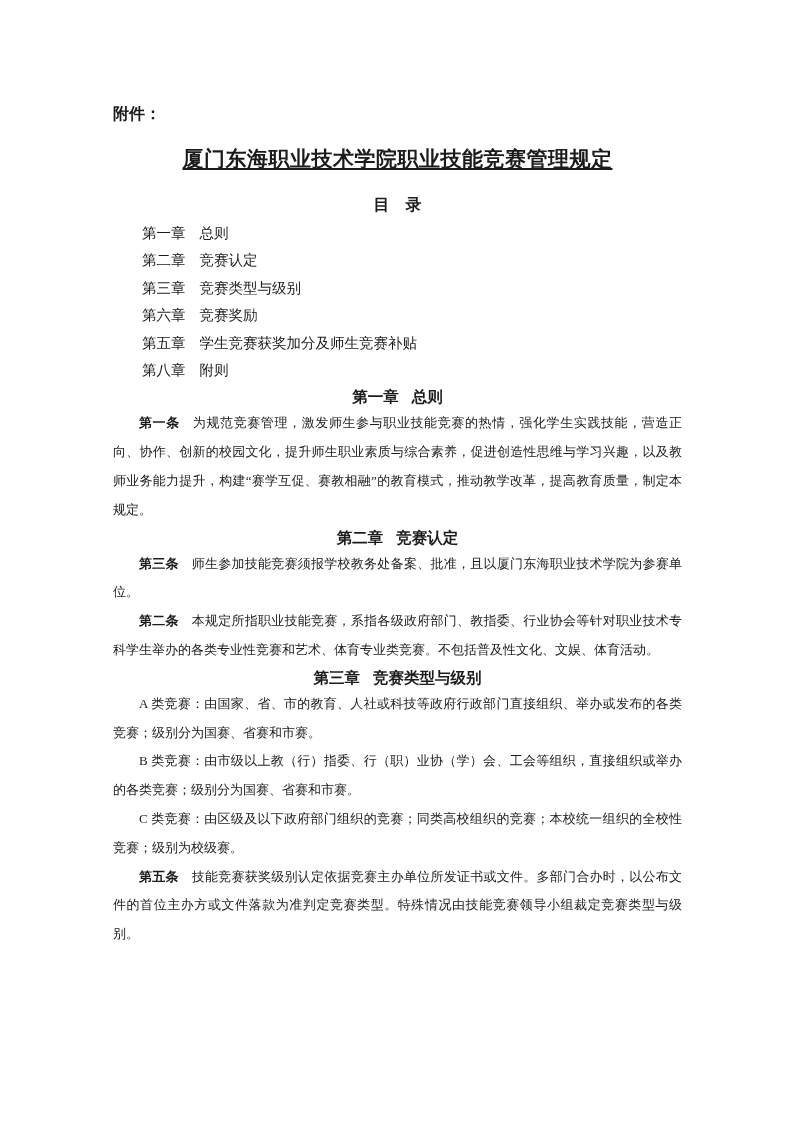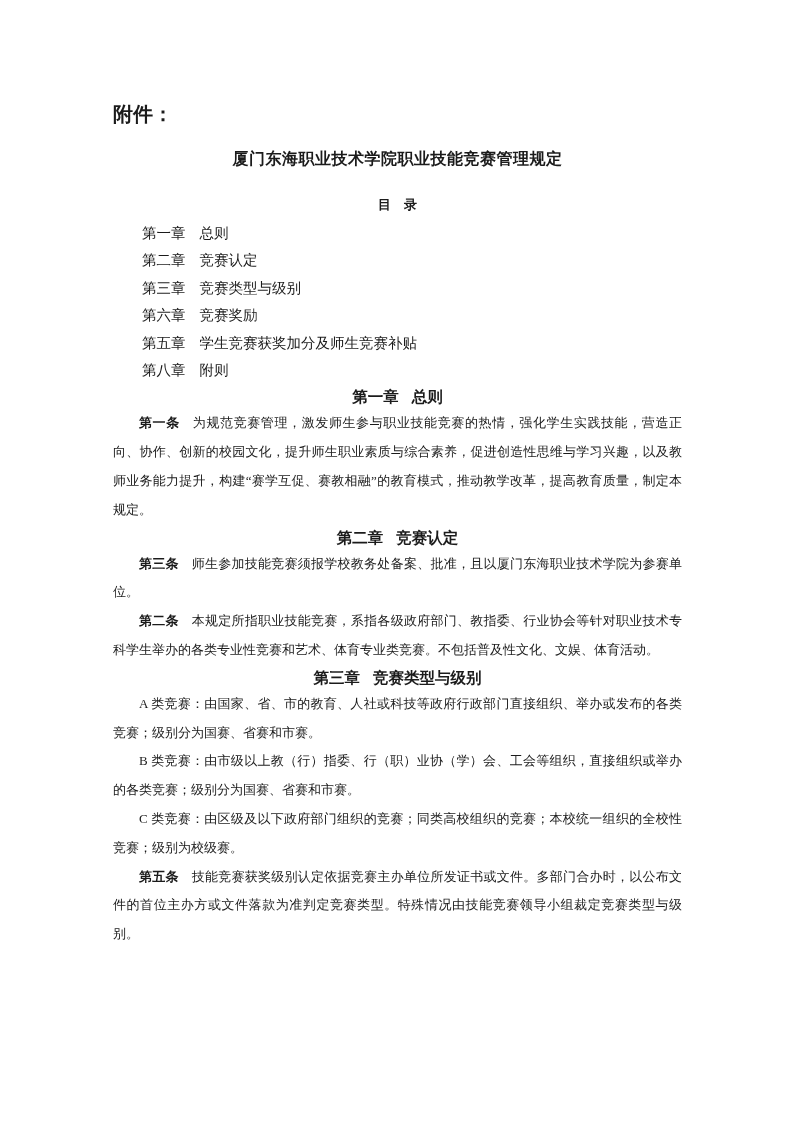--- a/index.html
+++ b/index.html
@@ -9,36 +9,37 @@
     width: 794px;
     height: 1123px;
     margin: 0 auto;
     background: #ffffff;
     padding: 103px 112px 40px 113px;
     font-family: "Liberation Serif", "DejaVu Serif", serif;
     color: #1b1b1b;
     overflow: hidden;
   }
   .attachment {
-    font-size: 20px;
+    font-size: 16px;
     font-weight: 700;
     line-height: 22px;
   }
   .doc-title {
     margin: 20px 0 0 0;
     text-align: center;
-    font-size: 16px;
+    font-size: 21px;
     font-weight: 700;
     line-height: 28px;
     letter-spacing: 0.5px;
+    text-decoration: underline;
   }
   .toc-heading {
     margin-top: 21px;
     text-align: center;
-    font-size: 13px;
+    font-size: 16px;
     font-weight: 700;
     line-height: 22px;
   }
   .toc { margin-top: 4px; }
   .toc-item {
     font-size: 14.5px;
     line-height: 27.4px;
     padding-left: 29px;
   }
   .toc-item .chap { margin-right: 14px; }

